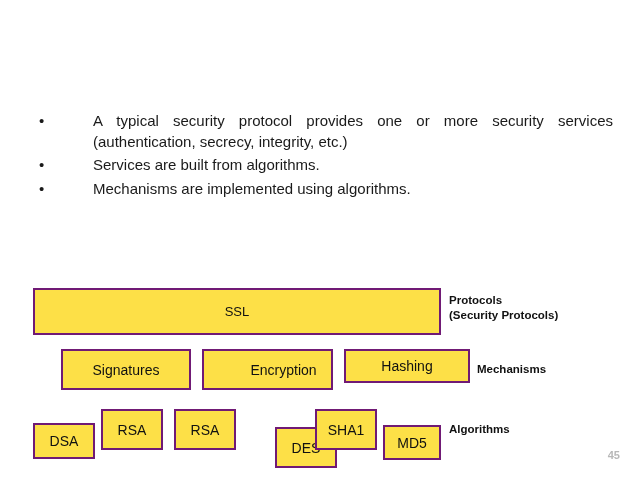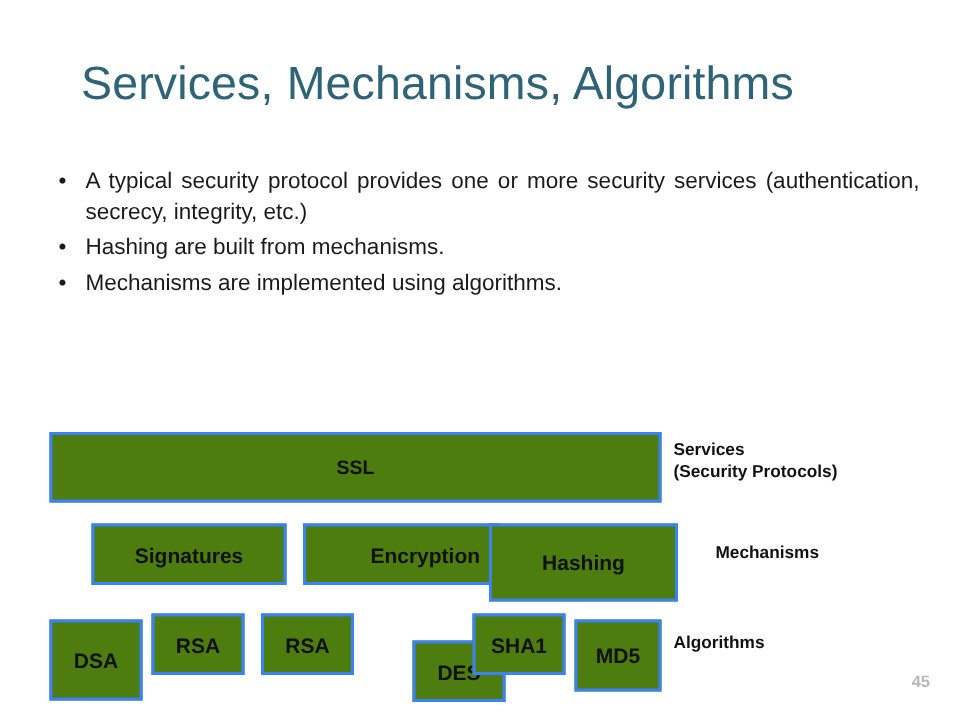--- a/index.html
+++ b/index.html
@@ -54,42 +54,43 @@
     color: #1a1a1a;
     text-align: left;
     padding-left: 6px;
     box-sizing: border-box;
   }
   .bullet-text {
     flex: 1 1 auto;
     font-size: 15px;
     line-height: 21px;
     color: #1a1a1a;
+    margin-left: 36px;
   }
   .bullet-text.justify {
     text-align: justify;
     text-align-last: left;
     width: 540px;
   }
 
   
   .diagram {
     position: absolute;
     left: 0;
     top: 0;
   }
   .dbox {
     position: absolute;
-    border: 2px solid #3b82f6;
-    background: #4d7c0f;
+    border: 2px solid #701a75;
+    background: #fde047;
     box-sizing: border-box;
     display: flex;
     align-items: center;
     justify-content: center;
-    font-weight: bold;
+    font-weight: normal;
     color: #111111;
   }
   .row-services .dbox { font-size: 13px; }
   .row-mechanisms .dbox { font-size: 14px; margin-left: 28px; }
   .row-algorithms .dbox { font-size: 14px; }
 
   .side-label {
     position: absolute;
     font-size: 11.5px;
     font-weight: bold;
@@ -107,67 +108,66 @@
     color: #b8b8b8;
     font-weight: bold;
     text-align: center;
   }
 </style>
 </head>
 <body>
 
 <div class="slide">
 
-  <div class="slide-title">Services, Mechanisms, Algorithms</div>
 
   <div class="bullets">
 
     <div class="bullet-row">
       <span class="bullet-mark">•</span>
       <span class="bullet-text justify">A typical security protocol provides one or more security services (authentication, secrecy, integrity, etc.)</span>
     </div>
 
     <div class="bullet-row">
       <span class="bullet-mark">•</span>
-      <span class="bullet-text">Hashing are built from mechanisms.</span>
+      <span class="bullet-text">Services are built from algorithms.</span>
     </div>
 
     <div class="bullet-row">
       <span class="bullet-mark">•</span>
       <span class="bullet-text">Mechanisms are implemented using algorithms.</span>
     </div>
 
   </div>
 
   <div class="diagram">
 
     <div class="row-services">
       <div class="dbox" style="left:33px; top:288px; width:408px; height:47px;">SSL</div>
       <div class="side-label" style="left:449px; top:293px;">
-        <div>Services</div>
+        <div>Protocols</div>
         <div>(Security Protocols)</div>
       </div>
     </div>
 
     <div class="row-mechanisms">
       <div class="dbox" style="left:33px; top:349px; width:130px; height:41px;">Signatures</div>
       <div class="dbox" style="left:174px; top:349px; width:131px; height:41px;padding-left:32px;">Encryption</div>
-      <div class="dbox" style="left:298px; top:349px; width:126px; height:52px;">Hashing</div>
+      <div class="dbox" style="left:316px; top:349px; width:126px; height:34px;">Hashing</div>
       <div class="side-label" style="left:449px; top:362px;margin-left:28px;">
         <div>Mechanisms</div>
       </div>
     </div>
 
     <div class="row-algorithms">
-      <div class="dbox" style="left:33px; top:413px; width:62px; height:54px;">DSA</div>
+      <div class="dbox" style="left:33px; top:423px; width:62px; height:36px;">DSA</div>
       <div class="dbox" style="left:101px; top:409px; width:62px; height:41px;">RSA</div>
       <div class="dbox" style="left:174px; top:409px; width:62px; height:41px;">RSA</div>
       <div class="dbox" style="left:243px; top:427px; width:62px; height:41px;margin-left:32px;">DES</div>
       <div class="dbox" style="left:315px; top:409px; width:62px; height:41px;">SHA1</div>
-      <div class="dbox" style="left:383px; top:413px; width:58px; height:48px;">MD5</div>
+      <div class="dbox" style="left:383px; top:425px; width:58px; height:35px;">MD5</div>
       <div class="side-label" style="left:449px; top:422px;">
         <div>Algorithms</div>
       </div>
     </div>
 
   </div>
 
   <div class="page-number">45</div>
 
 </div>

